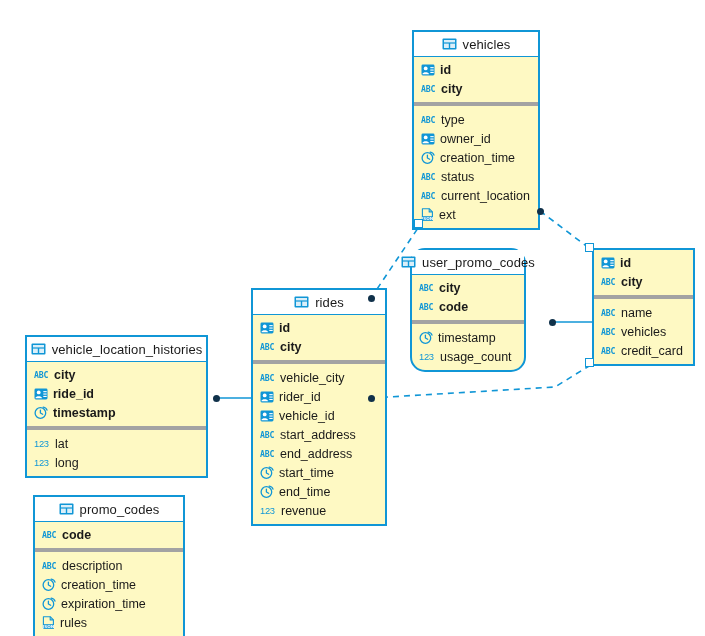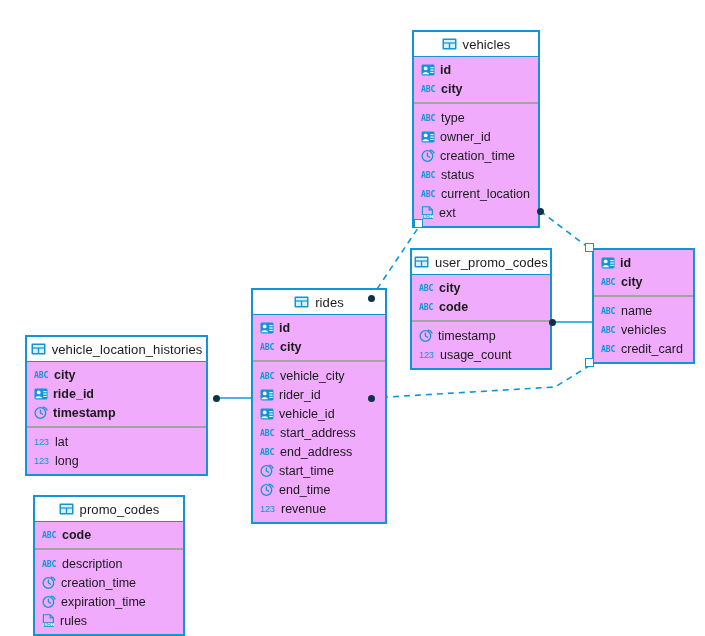--- a/index.html
+++ b/index.html
@@ -7,37 +7,37 @@
     width:705px;height:636px;position:relative;overflow:hidden;
     background:#ffffff;
     font-family:"Liberation Sans","DejaVu Sans",sans-serif;
     -webkit-font-smoothing:antialiased;
   }
   #canvas{position:absolute;inset:0;width:705px;height:636px;}
   #links{position:absolute;left:0;top:0;width:705px;height:636px;pointer-events:none;}
 
   .table-node{
     position:absolute;
-    background:#f0abfc;
+    background:#fef9c3;
     border:2px solid #1096d6;
     box-sizing:border-box;
     z-index:5;
   }
   .tbl-header{
     display:flex;align-items:center;justify-content:center;
     gap:6px;
     height:24px;
     border-bottom:1px solid #1096d6;
     background:#ffffff;
     padding:0 6px;
   }
   .tbl-title{
     font-size:13px;color:#1a1a1a;white-space:nowrap;letter-spacing:0.1px;
   }
-  .pk-group{border-bottom:2px solid #a3a3a3;padding:3px 0 4px 0;}
+  .pk-group{border-bottom:4px solid #a3a3a3;padding:3px 0 4px 0;}
   .field-group{padding:4px 0 4px 0;}
   .field{
     display:flex;align-items:center;gap:5px;
     height:19px;padding:0 6px 0 7px;
     font-size:12.5px;color:#1a1a1a;white-space:nowrap;
   }
   .field.pk{font-weight:bold;}
 
   
   .ic{flex:0 0 auto;display:inline-block;line-height:0;}
@@ -154,21 +154,21 @@
               <path d="M1.4 0.7 L8.2 0.7 L11.4 3.9 L11.4 12.3 L1.4 12.3 Z" fill="none" stroke="#1096d6" stroke-width="1.1" stroke-linejoin="round"></path>
               <path d="M8.2 0.7 L8.2 3.9 L11.4 3.9" fill="none" stroke="#1096d6" stroke-width="1.1" stroke-linejoin="round"></path>
               <rect x="1.0" y="8.2" width="10.8" height="4.3" fill="#1096d6"></rect>
               <text x="6.4" y="11.9" text-anchor="middle" font-family="DejaVu Sans, sans-serif" font-size="4.2" font-weight="bold" fill="#ffffff">JSON</text>
             </svg>
           </span>
           <span>ext</span>
         </div>
       </div>
     </div>
-    <div class="table-node" style="left: 410px; top: 248px; width: 142px;">
+    <div class="table-node" style="left: 410px; top: 248px; width: 116px; border-radius: 15px;">
       <div class="tbl-header">
         <span class="ic">
           <svg width="15" height="12" viewBox="0 0 15 12">
             <rect x="0.5" y="0.5" width="14" height="11" rx="1" fill="#1096d6"></rect>
             <rect x="2" y="2" width="11" height="2.4" fill="#ffffff" opacity="0.85"></rect>
             <rect x="2" y="5.6" width="4.8" height="4.4" fill="#ffffff" opacity="0.85"></rect>
             <rect x="8.2" y="5.6" width="4.8" height="4.4" fill="#ffffff" opacity="0.85"></rect>
           </svg>
         </span>
         <span class="tbl-title">user_promo_codes</span>

